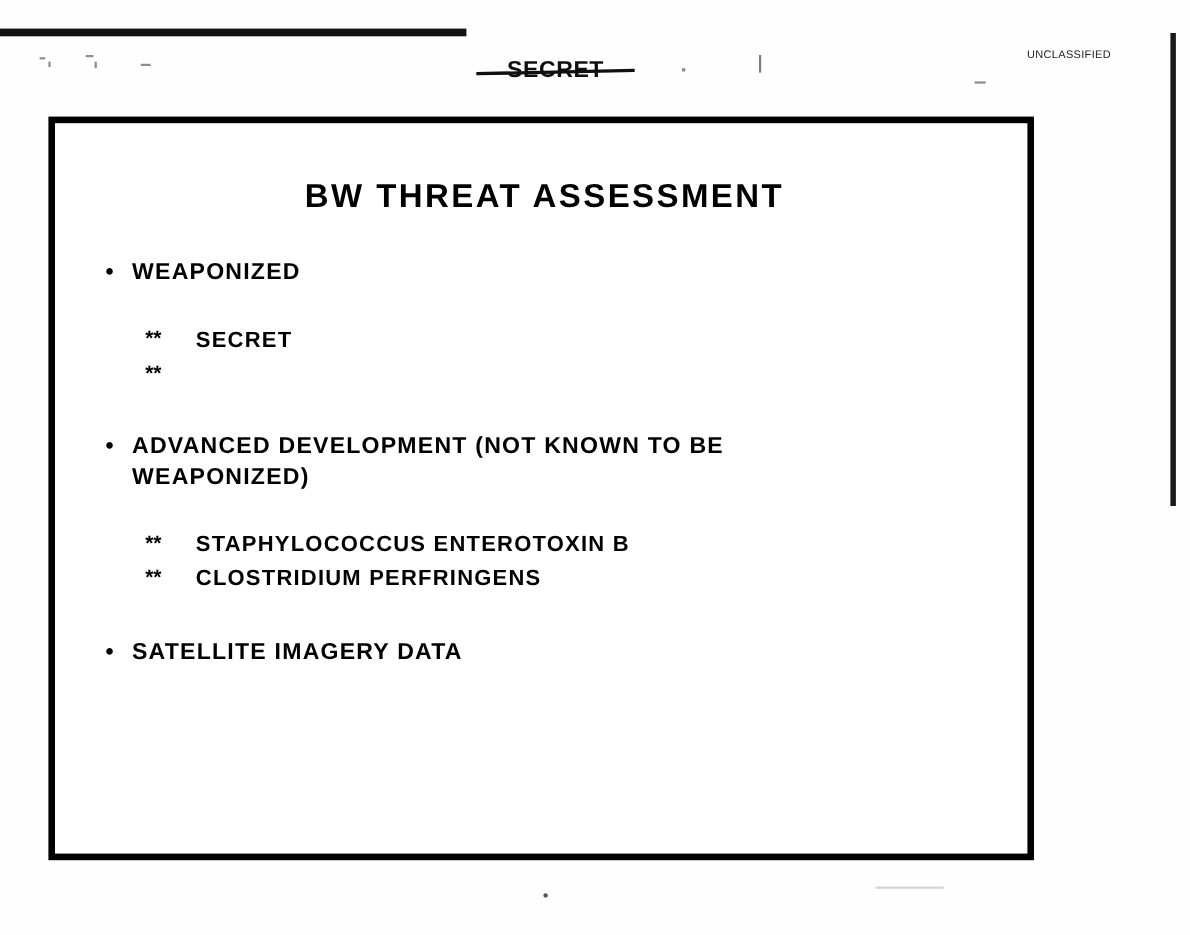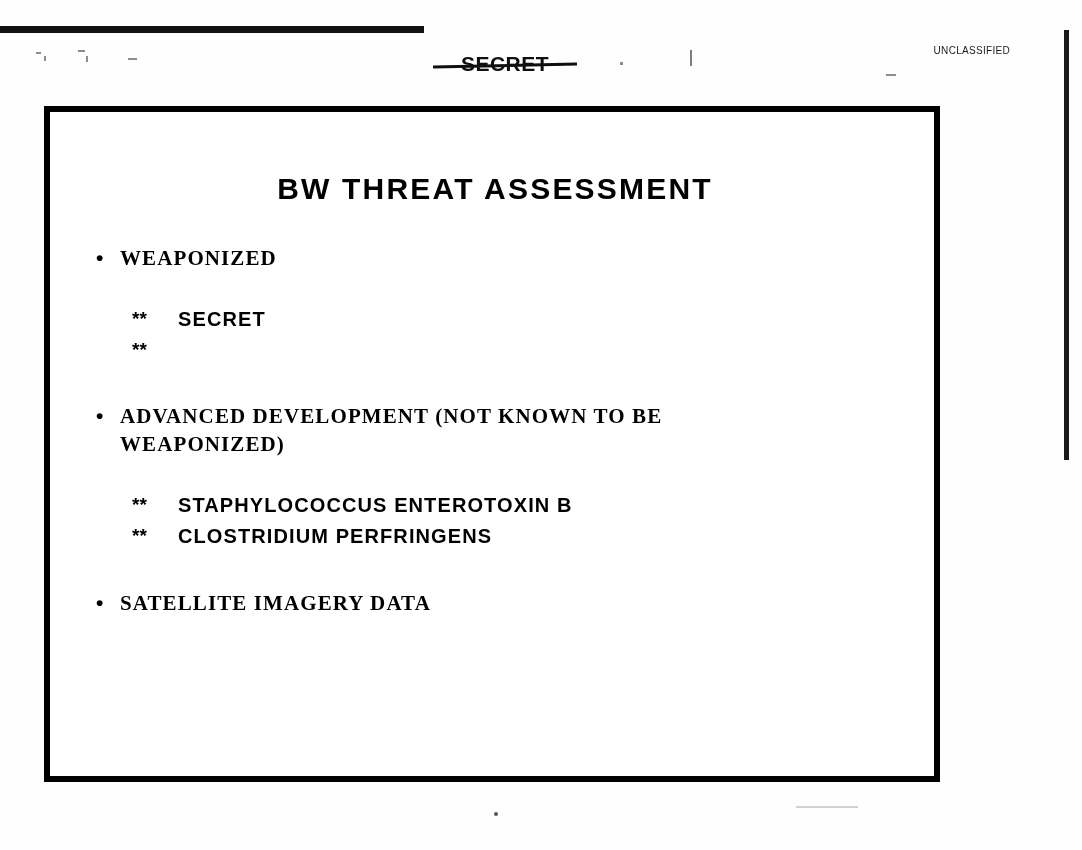--- a/index.html
+++ b/index.html
@@ -117,21 +117,21 @@
     bottom: 12px;
     box-sizing: border-box;
     padding: 40px 30px 20px 34px;
   }
 
   .slide-title {
     text-align: center;
     font-size: 30px;
     font-weight: 700;
     letter-spacing: 2.2px;
-    margin: 10px 0 38px 0;
+    margin: 0 0 38px 0;
     font-family: "Liberation Sans", sans-serif;
   }
 
   .block {
     margin-bottom: 4px;
   }
 
   .bullet-line {
     display: flex;
     align-items: flex-start;
@@ -143,21 +143,20 @@
   }
   .bullet-dot {
     flex: 0 0 auto;
     width: 24px;
     font-size: 21px;
     line-height: 1.38;
   }
   .bullet-text {
     flex: 1 1 auto;
     max-width: 700px;
-    font-family: Liberation Serif, serif;
   }
 
   .sub-line {
     display: flex;
     align-items: flex-start;
     font-size: 20px;
     font-weight: 700;
     letter-spacing: 1.1px;
     line-height: 1.45;
     margin: 0 0 2px 0;

